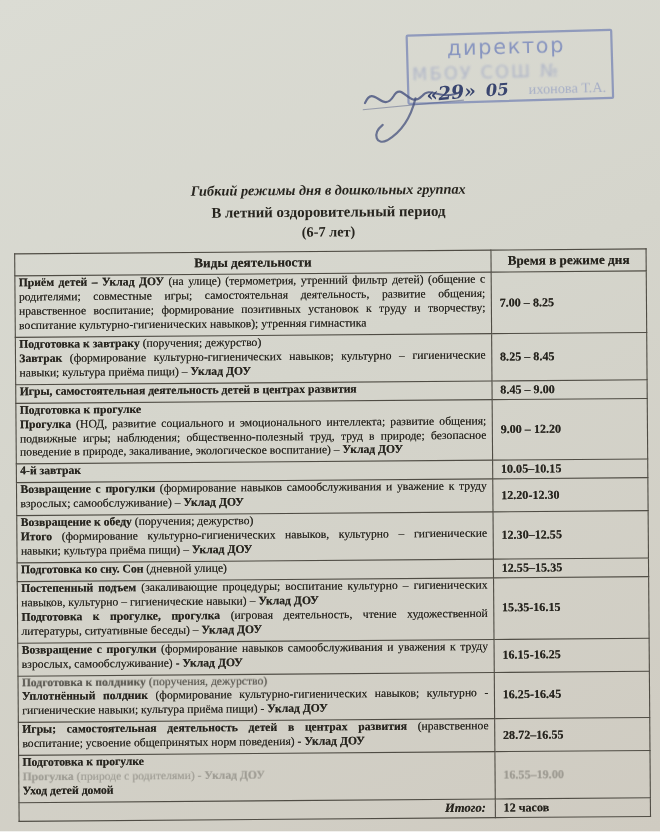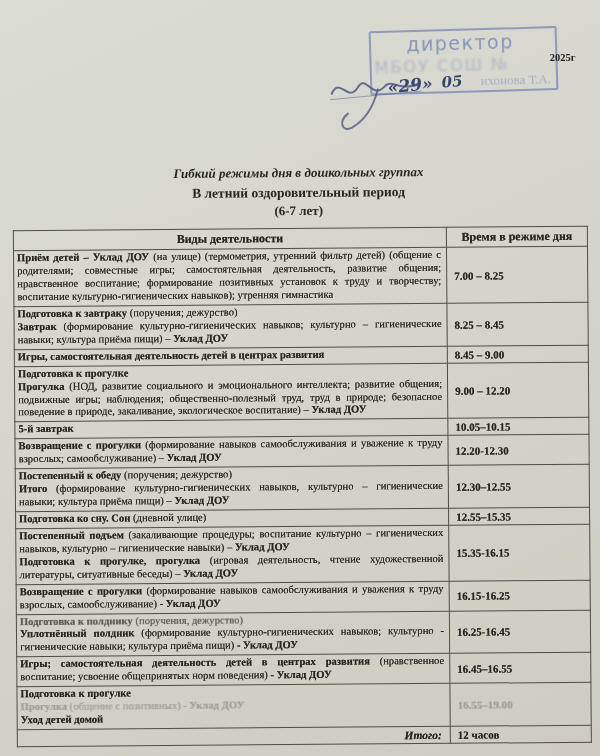--- a/index.html
+++ b/index.html
@@ -68,21 +68,20 @@
       <svg class="signature-svg" width="130" height="80" viewBox="0 0 130 80">
         <path d="M6 34 C14 16, 22 44, 32 28 C40 14, 46 40, 58 28 C66 18, 74 34, 94 24" fill="none" stroke="#46517e" stroke-width="2" stroke-linecap="round" opacity="0.8"></path>
         <path d="M52 30 C48 46, 40 60, 26 68 C16 73, 12 62, 22 54" fill="none" stroke="#46517e" stroke-width="2" stroke-linecap="round" opacity="0.75"></path>
         <path d="M4 40 L96 32" fill="none" stroke="#46517e" stroke-width="1" opacity="0.45"></path>
       </svg>
 
       <div class="handwritten hw-day">«29»</div>
       <div class="handwritten hw-month">05</div>
 
       <div class="approval">
-        <div class="approval-year">2025г</div>
       </div>
     </div>
 
     <div class="title-block">
       <div class="title-line1">Гибкий режимы дня в дошкольных группах</div>
       <div class="title-line2">В летний оздоровительный период</div>
       <div class="title-line3">(6-7 лет)</div>
     </div>
 
     <table class="schedule">
@@ -107,53 +106,53 @@
           </tr>
           <tr>
             <td class="activity"><span class="seg-b">Игры, самостоятельная деятельность детей в центрах развития</span></td>
             <td class="time">8.45 – 9.00</td>
           </tr>
           <tr>
             <td class="activity"><span class="seg-b">Подготовка к прогулке</span><br><span class="seg-b">Прогулка </span><span>(НОД, развитие социального и эмоционального интеллекта; развитие общения; подвижные игры; наблюдения; общественно-полезный труд, труд в природе; безопасное поведение в природе, закаливание, экологическое воспитание) – </span><span class="seg-b">Уклад ДОУ</span></td>
             <td class="time">9.00 – 12.20</td>
           </tr>
           <tr>
-            <td class="activity"><span class="seg-b">5-й завтрак</span></td>
+            <td class="activity"><span class="seg-b">4-й завтрак</span></td>
             <td class="time">10.05–10.15</td>
           </tr>
           <tr>
             <td class="activity"><span class="seg-b">Возвращение с прогулки </span><span>(формирование навыков самообслуживания и уважение к труду взрослых; самообслуживание) – </span><span class="seg-b">Уклад ДОУ</span></td>
             <td class="time">12.20-12.30</td>
           </tr>
           <tr>
-            <td class="activity"><span class="seg-b">Постепенный к обеду </span><span>(поручения; дежурство)</span><br><span class="seg-b">Итого </span><span>(формирование культурно-гигиенических навыков, культурно – гигиенические навыки; культура приёма пищи) – </span><span class="seg-b">Уклад ДОУ</span></td>
+            <td class="activity"><span class="seg-b">Возвращение к обеду </span><span>(поручения; дежурство)</span><br><span class="seg-b">Итого </span><span>(формирование культурно-гигиенических навыков, культурно – гигиенические навыки; культура приёма пищи) – </span><span class="seg-b">Уклад ДОУ</span></td>
             <td class="time">12.30–12.55</td>
           </tr>
           <tr>
             <td class="activity"><span class="seg-b">Подготовка ко сну.  Сон </span><span>(дневной улице)</span></td>
             <td class="time">12.55–15.35</td>
           </tr>
           <tr>
             <td class="activity"><span class="seg-b">Постепенный подъем </span><span>(закаливающие процедуры; воспитание культурно – гигиенических навыков, культурно – гигиенические навыки) – </span><span class="seg-b">Уклад ДОУ</span><br><span class="seg-b">Подготовка к прогулке, прогулка </span><span>(игровая деятельность, чтение художественной литературы, ситуативные беседы) – </span><span class="seg-b">Уклад ДОУ</span></td>
             <td class="time">15.35-16.15</td>
           </tr>
           <tr>
             <td class="activity"><span class="seg-b">Возвращение с прогулки </span><span>(формирование навыков самообслуживания и уважения к труду взрослых, самообслуживание) - </span><span class="seg-b">Уклад ДОУ</span></td>
             <td class="time">16.15-16.25</td>
           </tr>
           <tr>
             <td class="activity"><span class="seg-b semifaded">Подготовка к полднику </span><span class="semifaded">(поручения, дежурство)</span><br><span class="seg-b">Уплотнённый полдник </span><span>(формирование культурно-гигиенических навыков; культурно - гигиенические навыки; культура приёма пищи) - </span><span class="seg-b">Уклад ДОУ</span></td>
             <td class="time">16.25-16.45</td>
           </tr>
           <tr>
             <td class="activity"><span class="seg-b">Игры; самостоятельная деятельность детей в центрах развития </span><span>(нравственное воспитание; усвоение общепринятых норм поведения) - </span><span class="seg-b">Уклад ДОУ</span></td>
-            <td class="time">16.45–16.55</td>
+            <td class="time">28.72–16.55</td>
           </tr>
           <tr>
-            <td class="activity"><span class="seg-b">Подготовка к прогулке</span><br><span class="seg-b faded">Прогулка </span><span class="faded">(общение с позитивных) - </span><span class="seg-b faded">Уклад ДОУ</span><br><span class="seg-b">Уход детей домой</span></td>
+            <td class="activity"><span class="seg-b">Подготовка к прогулке</span><br><span class="seg-b faded">Прогулка </span><span class="faded">(природе с родителями) - </span><span class="seg-b faded">Уклад ДОУ</span><br><span class="seg-b">Уход детей домой</span></td>
             <td class="time faded">16.55–19.00</td>
           </tr>
         </tbody>
       <tfoot>
         <tr>
           <td class="total-label">Итого:</td>
           <td class="total-value">12 часов</td>
         </tr>
       </tfoot>
     </table>

